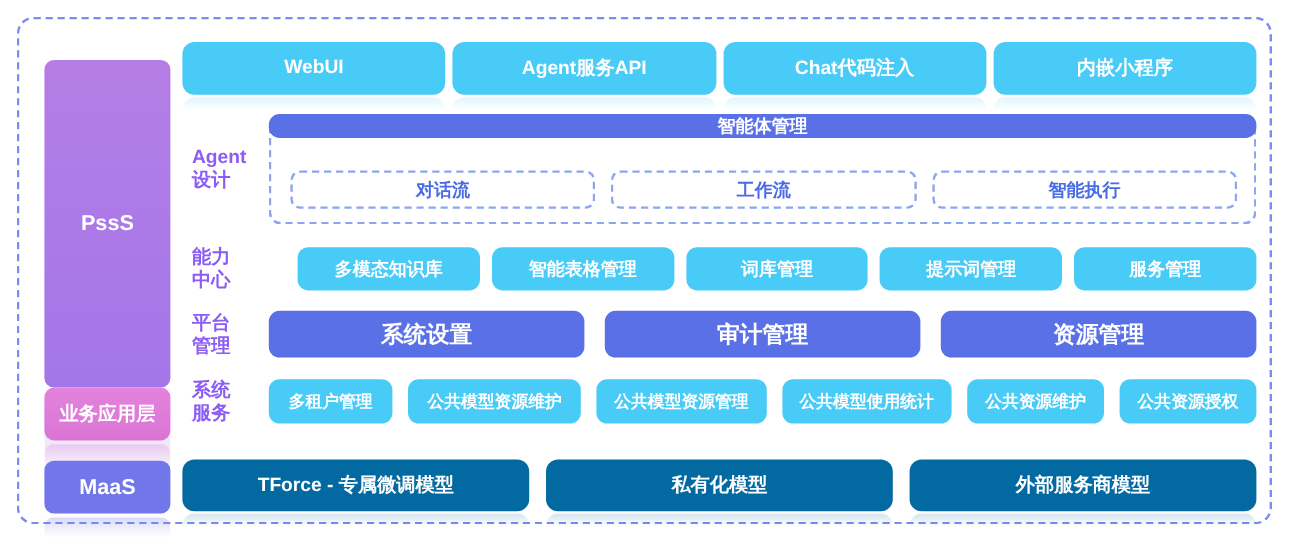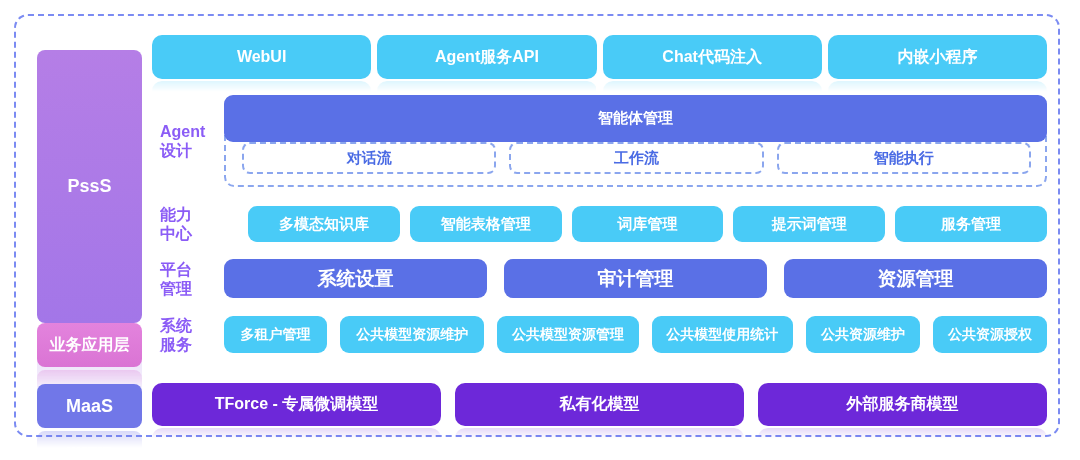--- a/index.html
+++ b/index.html
@@ -28,33 +28,33 @@
     width:72px;flex:0 0 72px;display:flex;flex-direction:column;justify-content:center;
     color:#8b5cf6;font-weight:bold;font-size:16px;line-height:19px;padding-left:8px;box-sizing:border-box;
   }
   .row-content{flex:1;display:flex;}
   .btn{
     display:flex;align-items:center;justify-content:center;
     color:#fff;font-weight:bold;border-radius:9px;box-sizing:border-box;text-align:center;
   }
   .cyan{background:#49cbf7;}
   .blue{background:#5a70e6;}
-  .green{background:#6d28d9;}
+  .green{background:#0369a1;}
   
   .row-top{height:44px;margin-bottom:16px;}
   .row-top .btn{flex:1;font-size:16px;margin-right:6px;border-radius:10px;
     -webkit-box-reflect: below 2px linear-gradient(transparent 75%, rgba(0,0,0,0.18));}
   .row-top .btn:last-child{margin-right:0;}
   
   .row-agent{height:92px;margin-bottom:19px;}
   .agent-box{
     flex:1;position:relative;border:2px dashed #8ba6ee;border-radius:10px;box-sizing:border-box;
   }
   .agent-bar{
-    position:absolute;top:-2px;left:-2px;right:-2px;height:47px;background:#5a70e6;
+    position:absolute;top:-2px;left:-2px;right:-2px;height:20px;background:#5a70e6;
     border-radius:9px;display:flex;align-items:center;justify-content:center;
     color:#fff;font-weight:bold;font-size:15px;
   }
   .agent-items{
     position:absolute;left:16px;right:14px;bottom:11px;height:32px;display:flex;gap:13px;
   }
   .agent-item{
     flex:1;border:2px dashed #8ba6ee;border-radius:8px;box-sizing:border-box;
     display:flex;align-items:center;justify-content:center;
     color:#4a6be4;font-weight:bold;font-size:15px;

